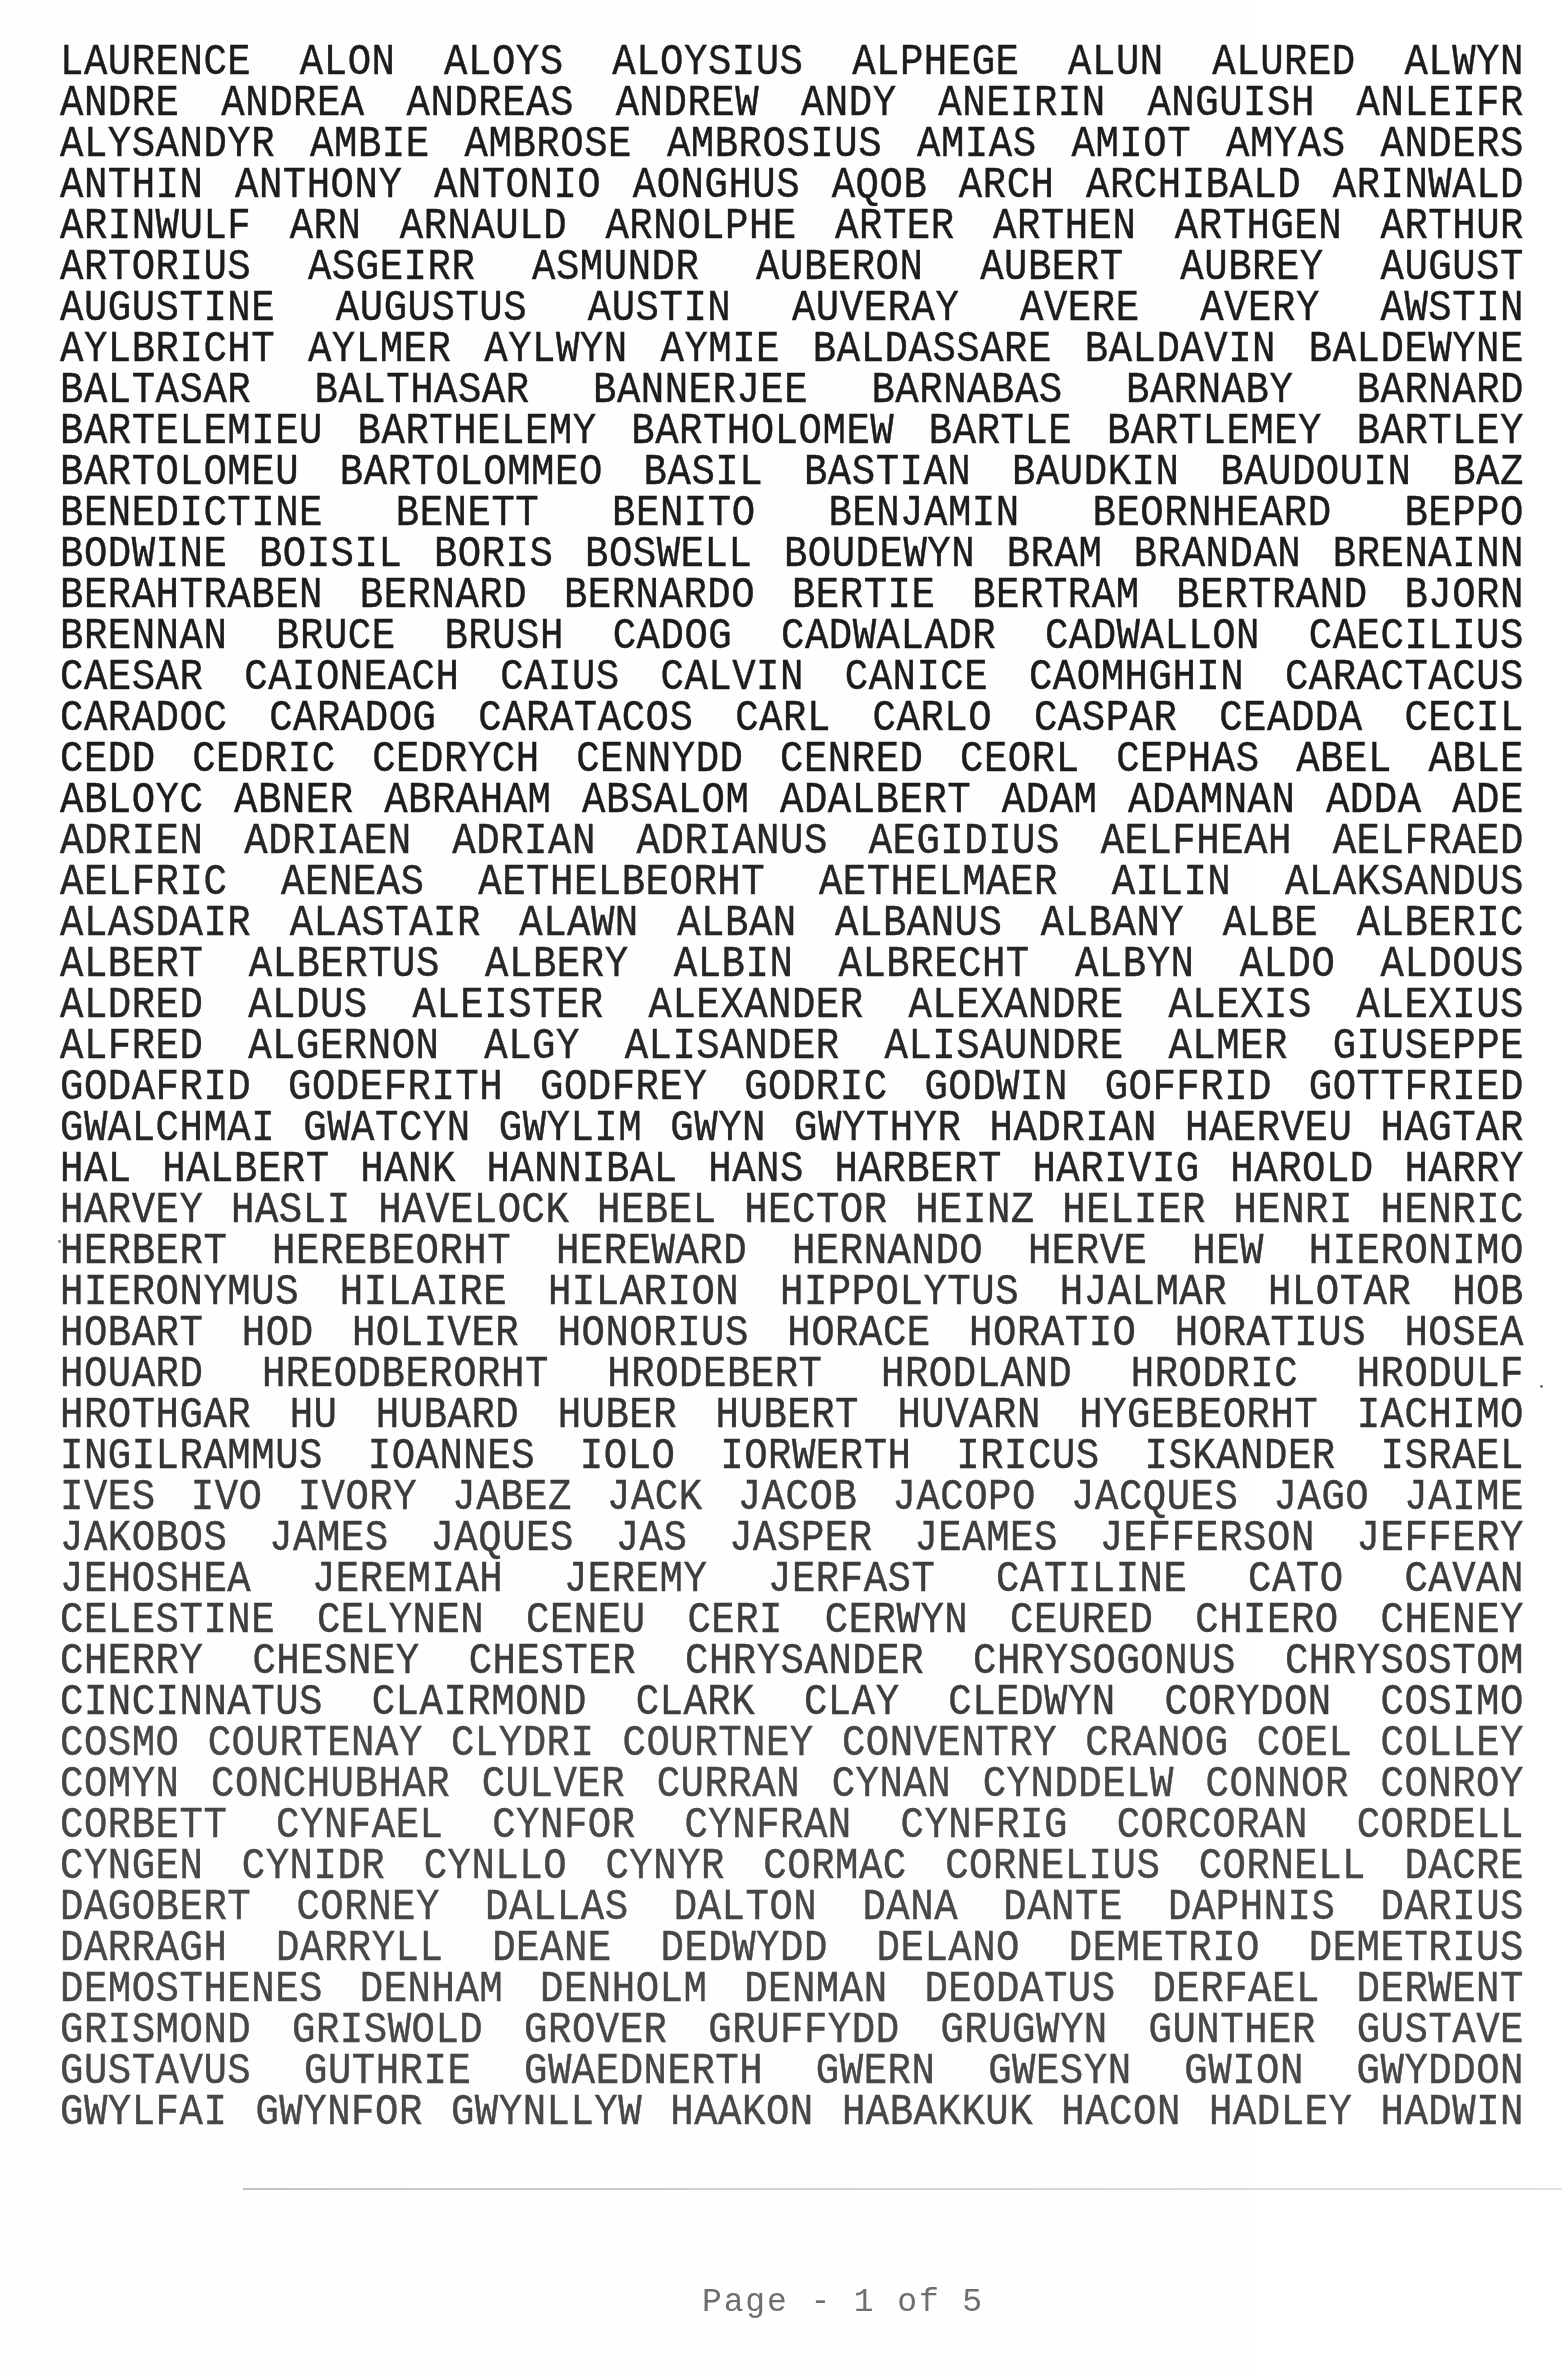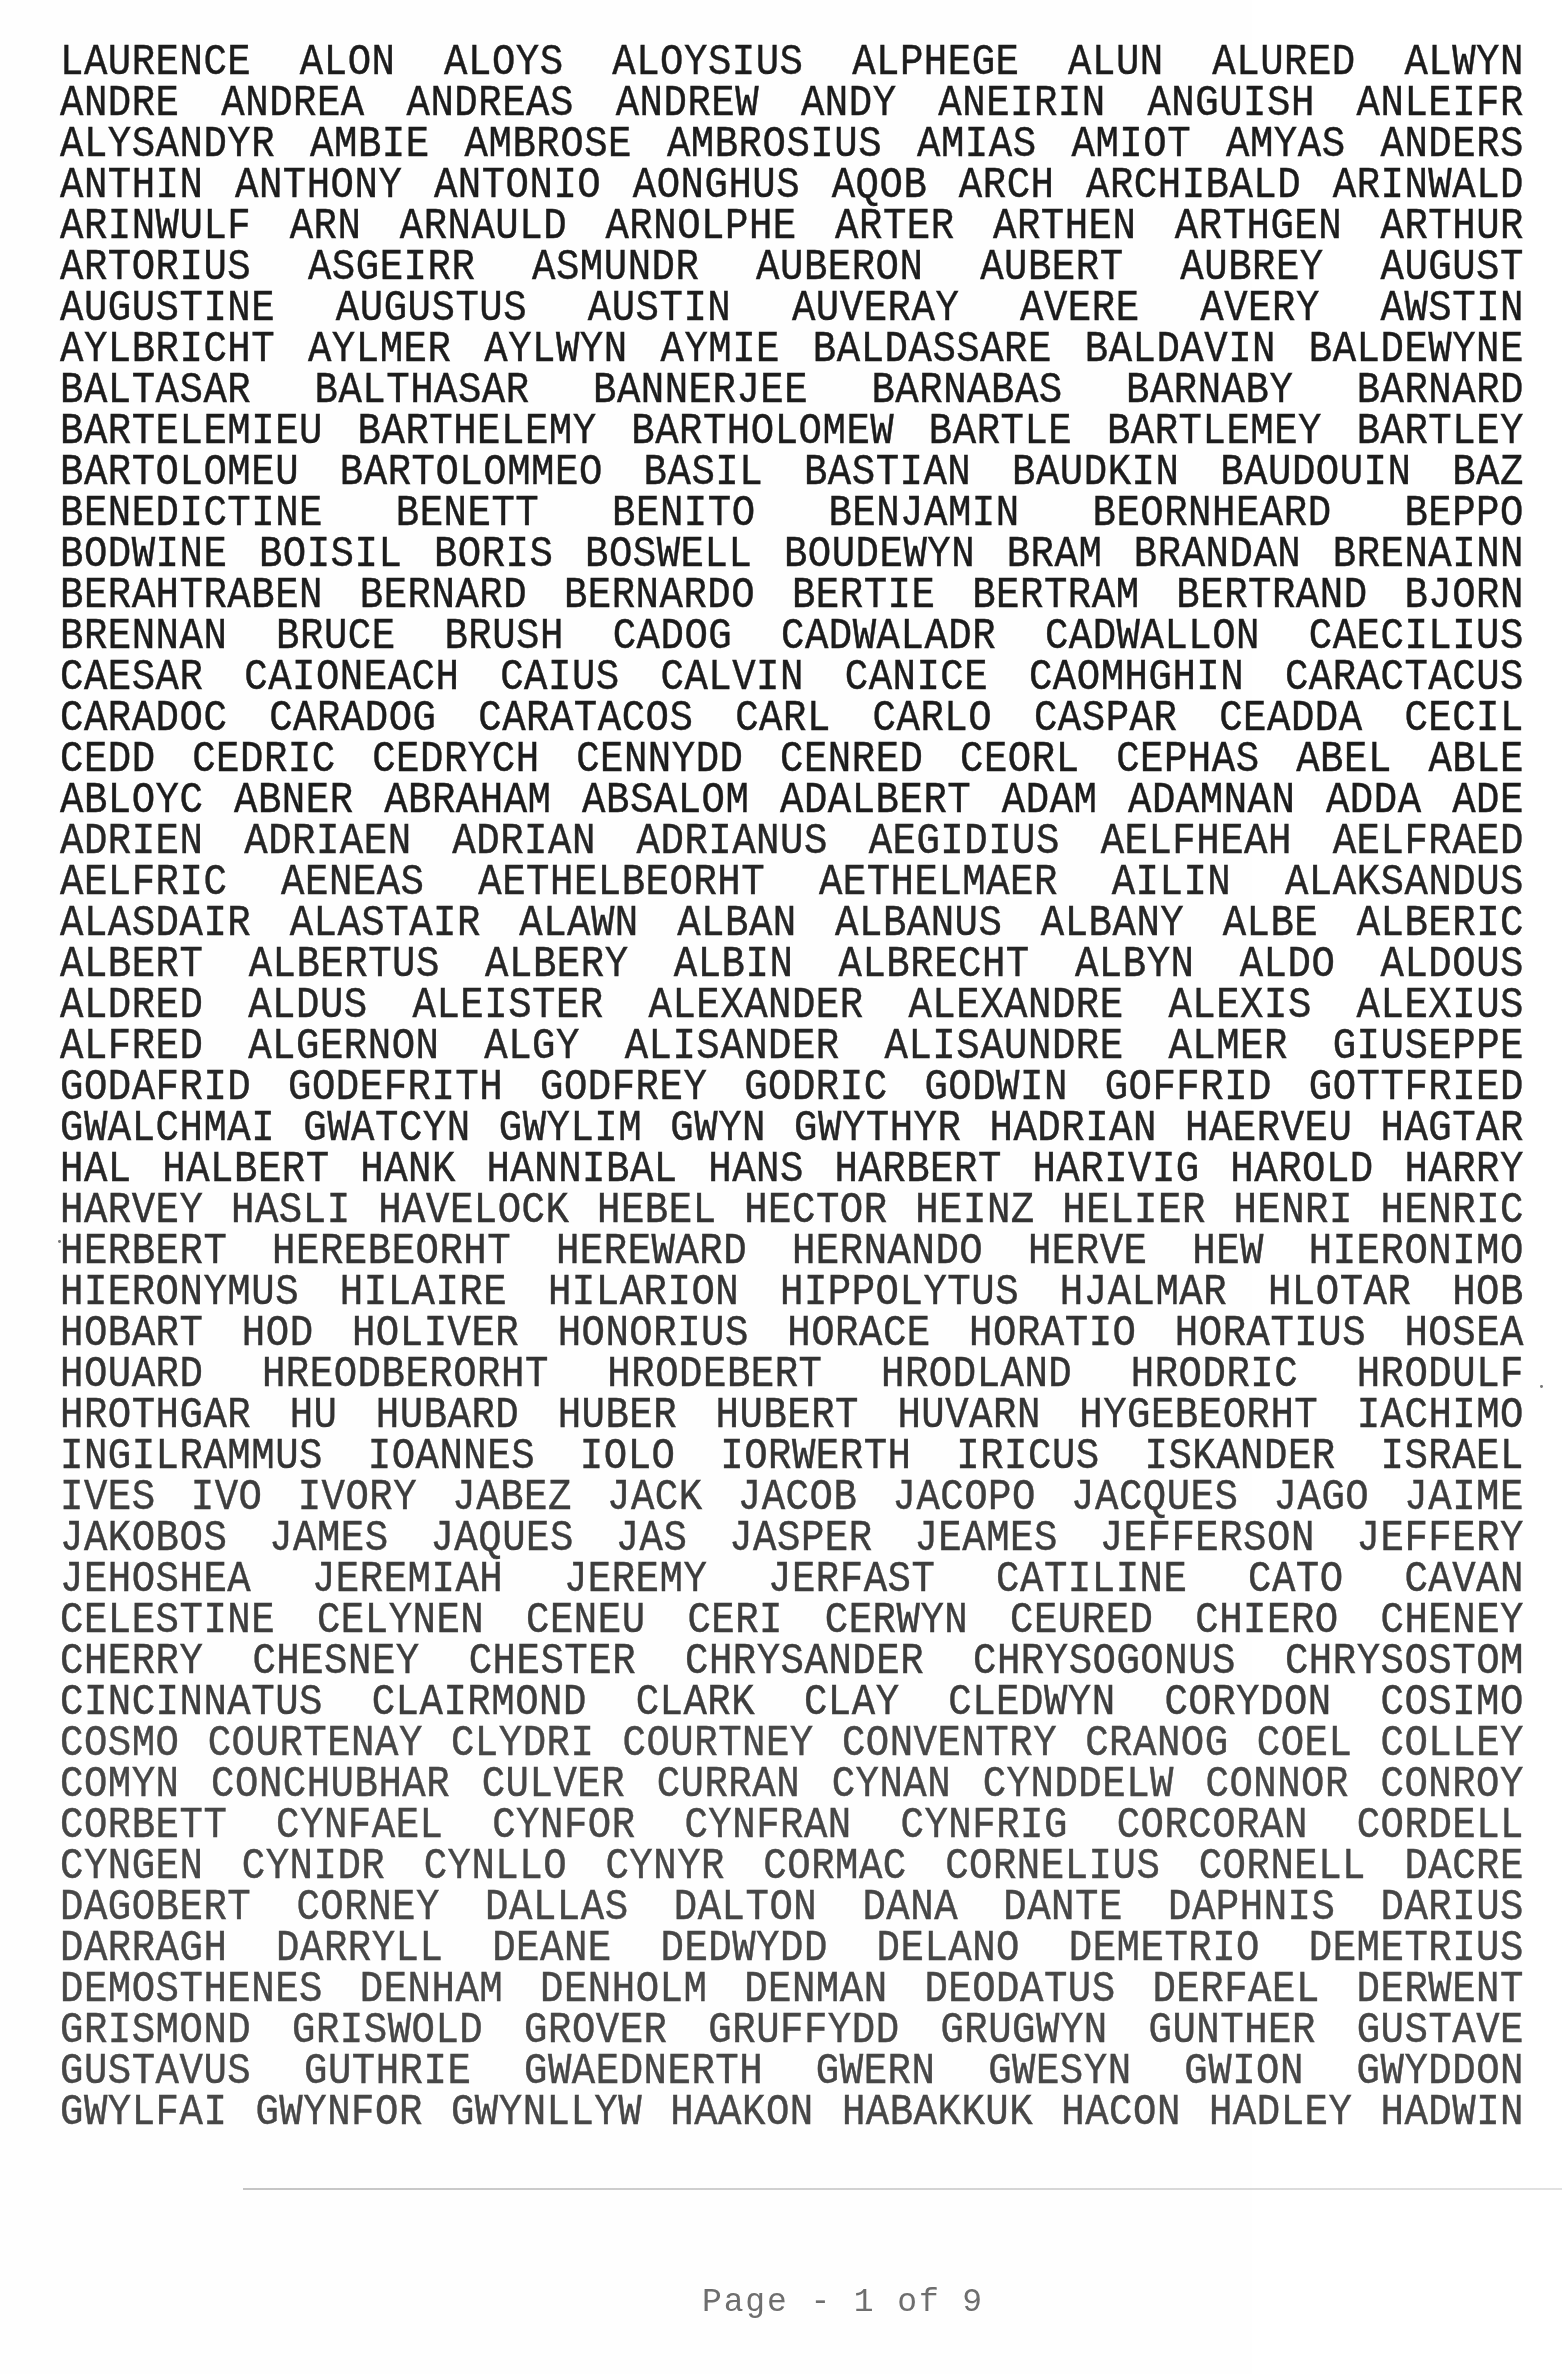--- a/index.html
+++ b/index.html
@@ -565,15 +565,15 @@
         <span class="name">HAAKON</span>
         <span class="name">HABAKKUK</span>
         <span class="name">HACON</span>
         <span class="name">HADLEY</span>
         <span class="name">HADWIN</span>
       </li>
     </ul>
   <div class="scan-line"></div>
   <div class="speck" style="left:58px;top:1240px;"></div>
   <div class="speck" style="left:1540px;top:1385px;"></div>
-  <div class="footer">Page - 1 of 9</div>
+  <div class="footer">Page - 1 of 5</div>
 </div>
 
 
 </body></html>

